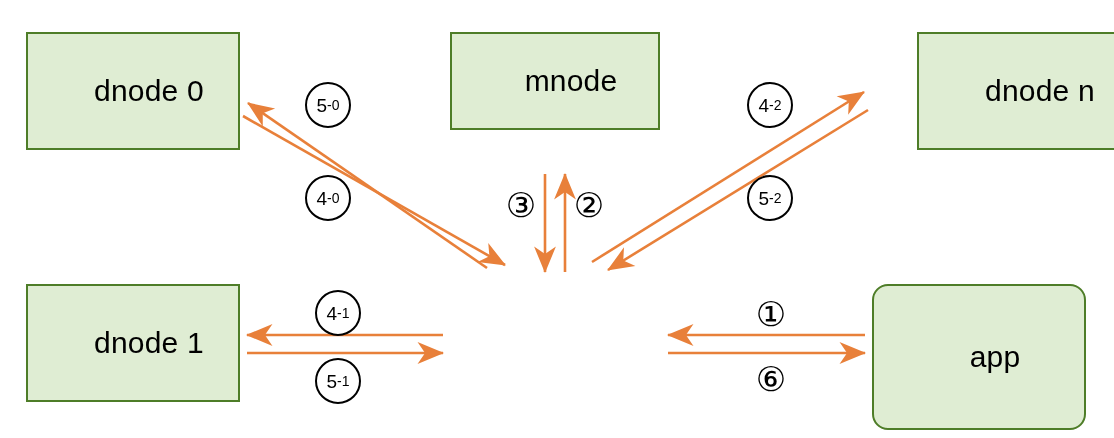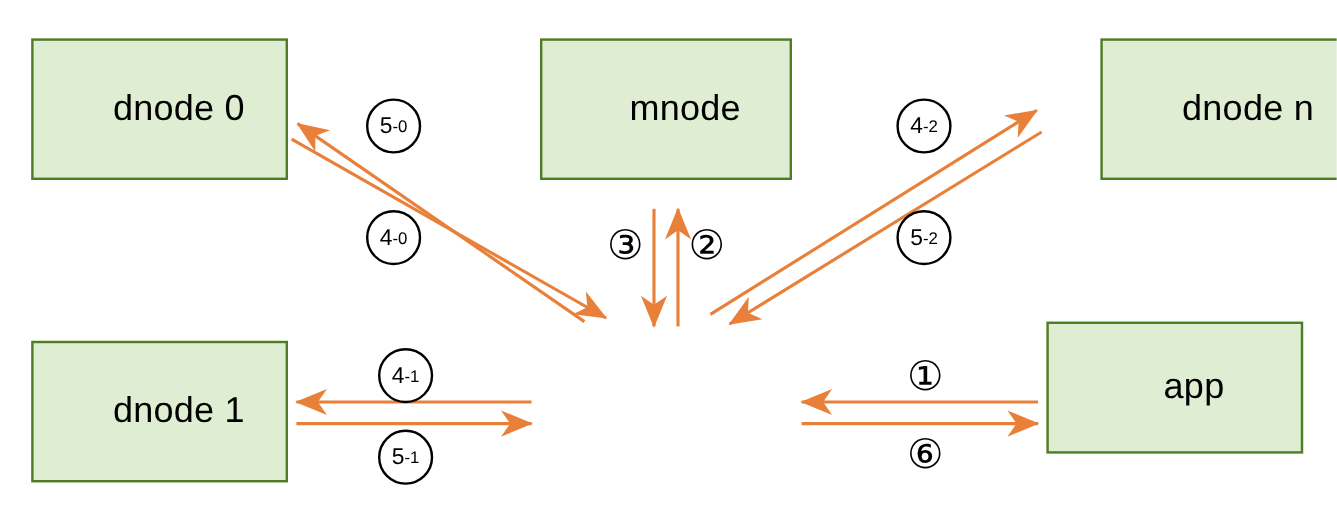--- a/index.html
+++ b/index.html
@@ -103,34 +103,34 @@
       <line x1="865" y1="335" x2="668" y2="335" marker-end="url(#ah)"></line>
 
       <line x1="668" y1="353" x2="865" y2="353" marker-end="url(#ah)"></line>
     </g>
   </svg>
 
   <div class="node" style="left:26px; top:32px; width:214px; height:118px;">
     <span class="node-label">dnode 0</span>
   </div>
 
-  <div class="node" style="left:450px; top:32px; width:210px; height:118px;">
+  <div class="node" style="left:450px; top:32px; width:210px; height:98px;">
     <span class="node-label">mnode</span>
   </div>
 
   <div class="node" style="left:917px; top:32px; width:214px; height:118px;">
     <span class="node-label">dnode n</span>
   </div>
 
   <div class="node" style="left:26px; top:284px; width:214px; height:118px;">
     <span class="node-label">dnode 1</span>
   </div>
 
 
-  <div class="node" style="left:872px; top:268px; width:214px; height:110px;">
+  <div class="node" style="left:872px; top:284px; width:214px; height:146px;border-radius:16px;">
     <span class="node-label">app</span>
   </div>
 
   <div class="edge-label pair" style="left:305px; top:82px;">
     <span>5</span>
       <span class="sub">-0</span>
   </div>
 
   <div class="edge-label pair" style="left:305px; top:175px;">
     <span>4</span>

